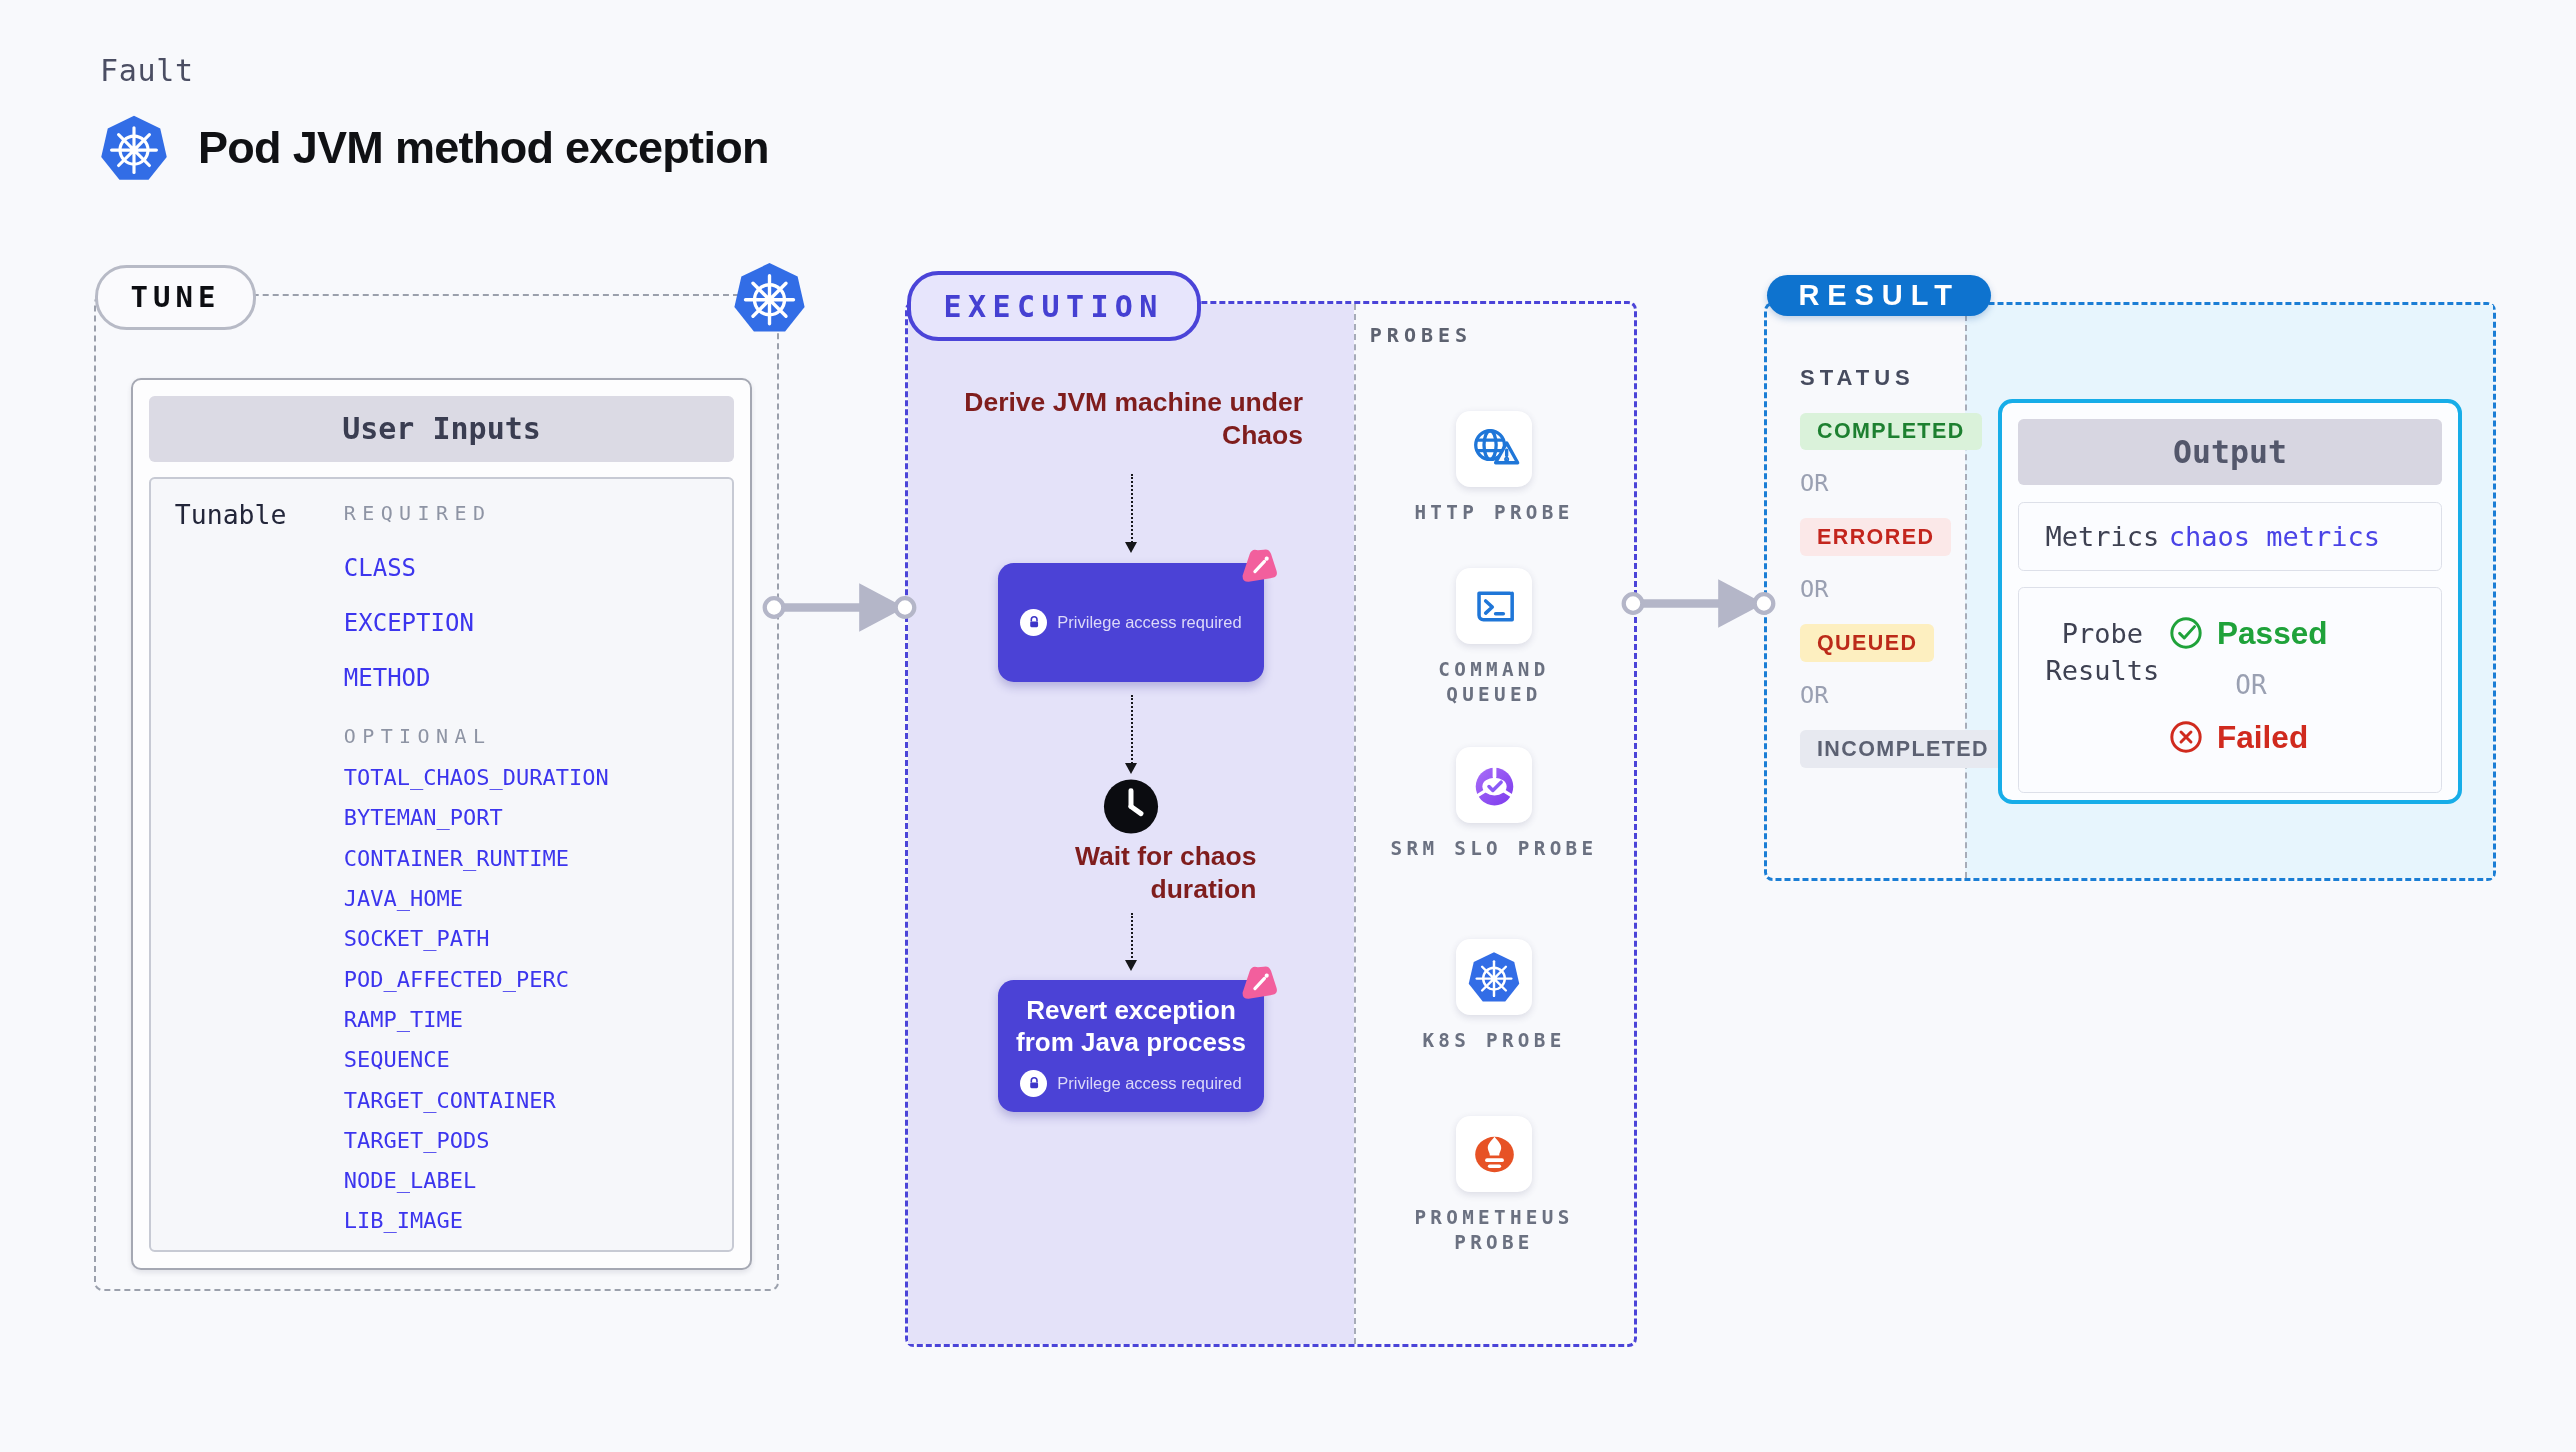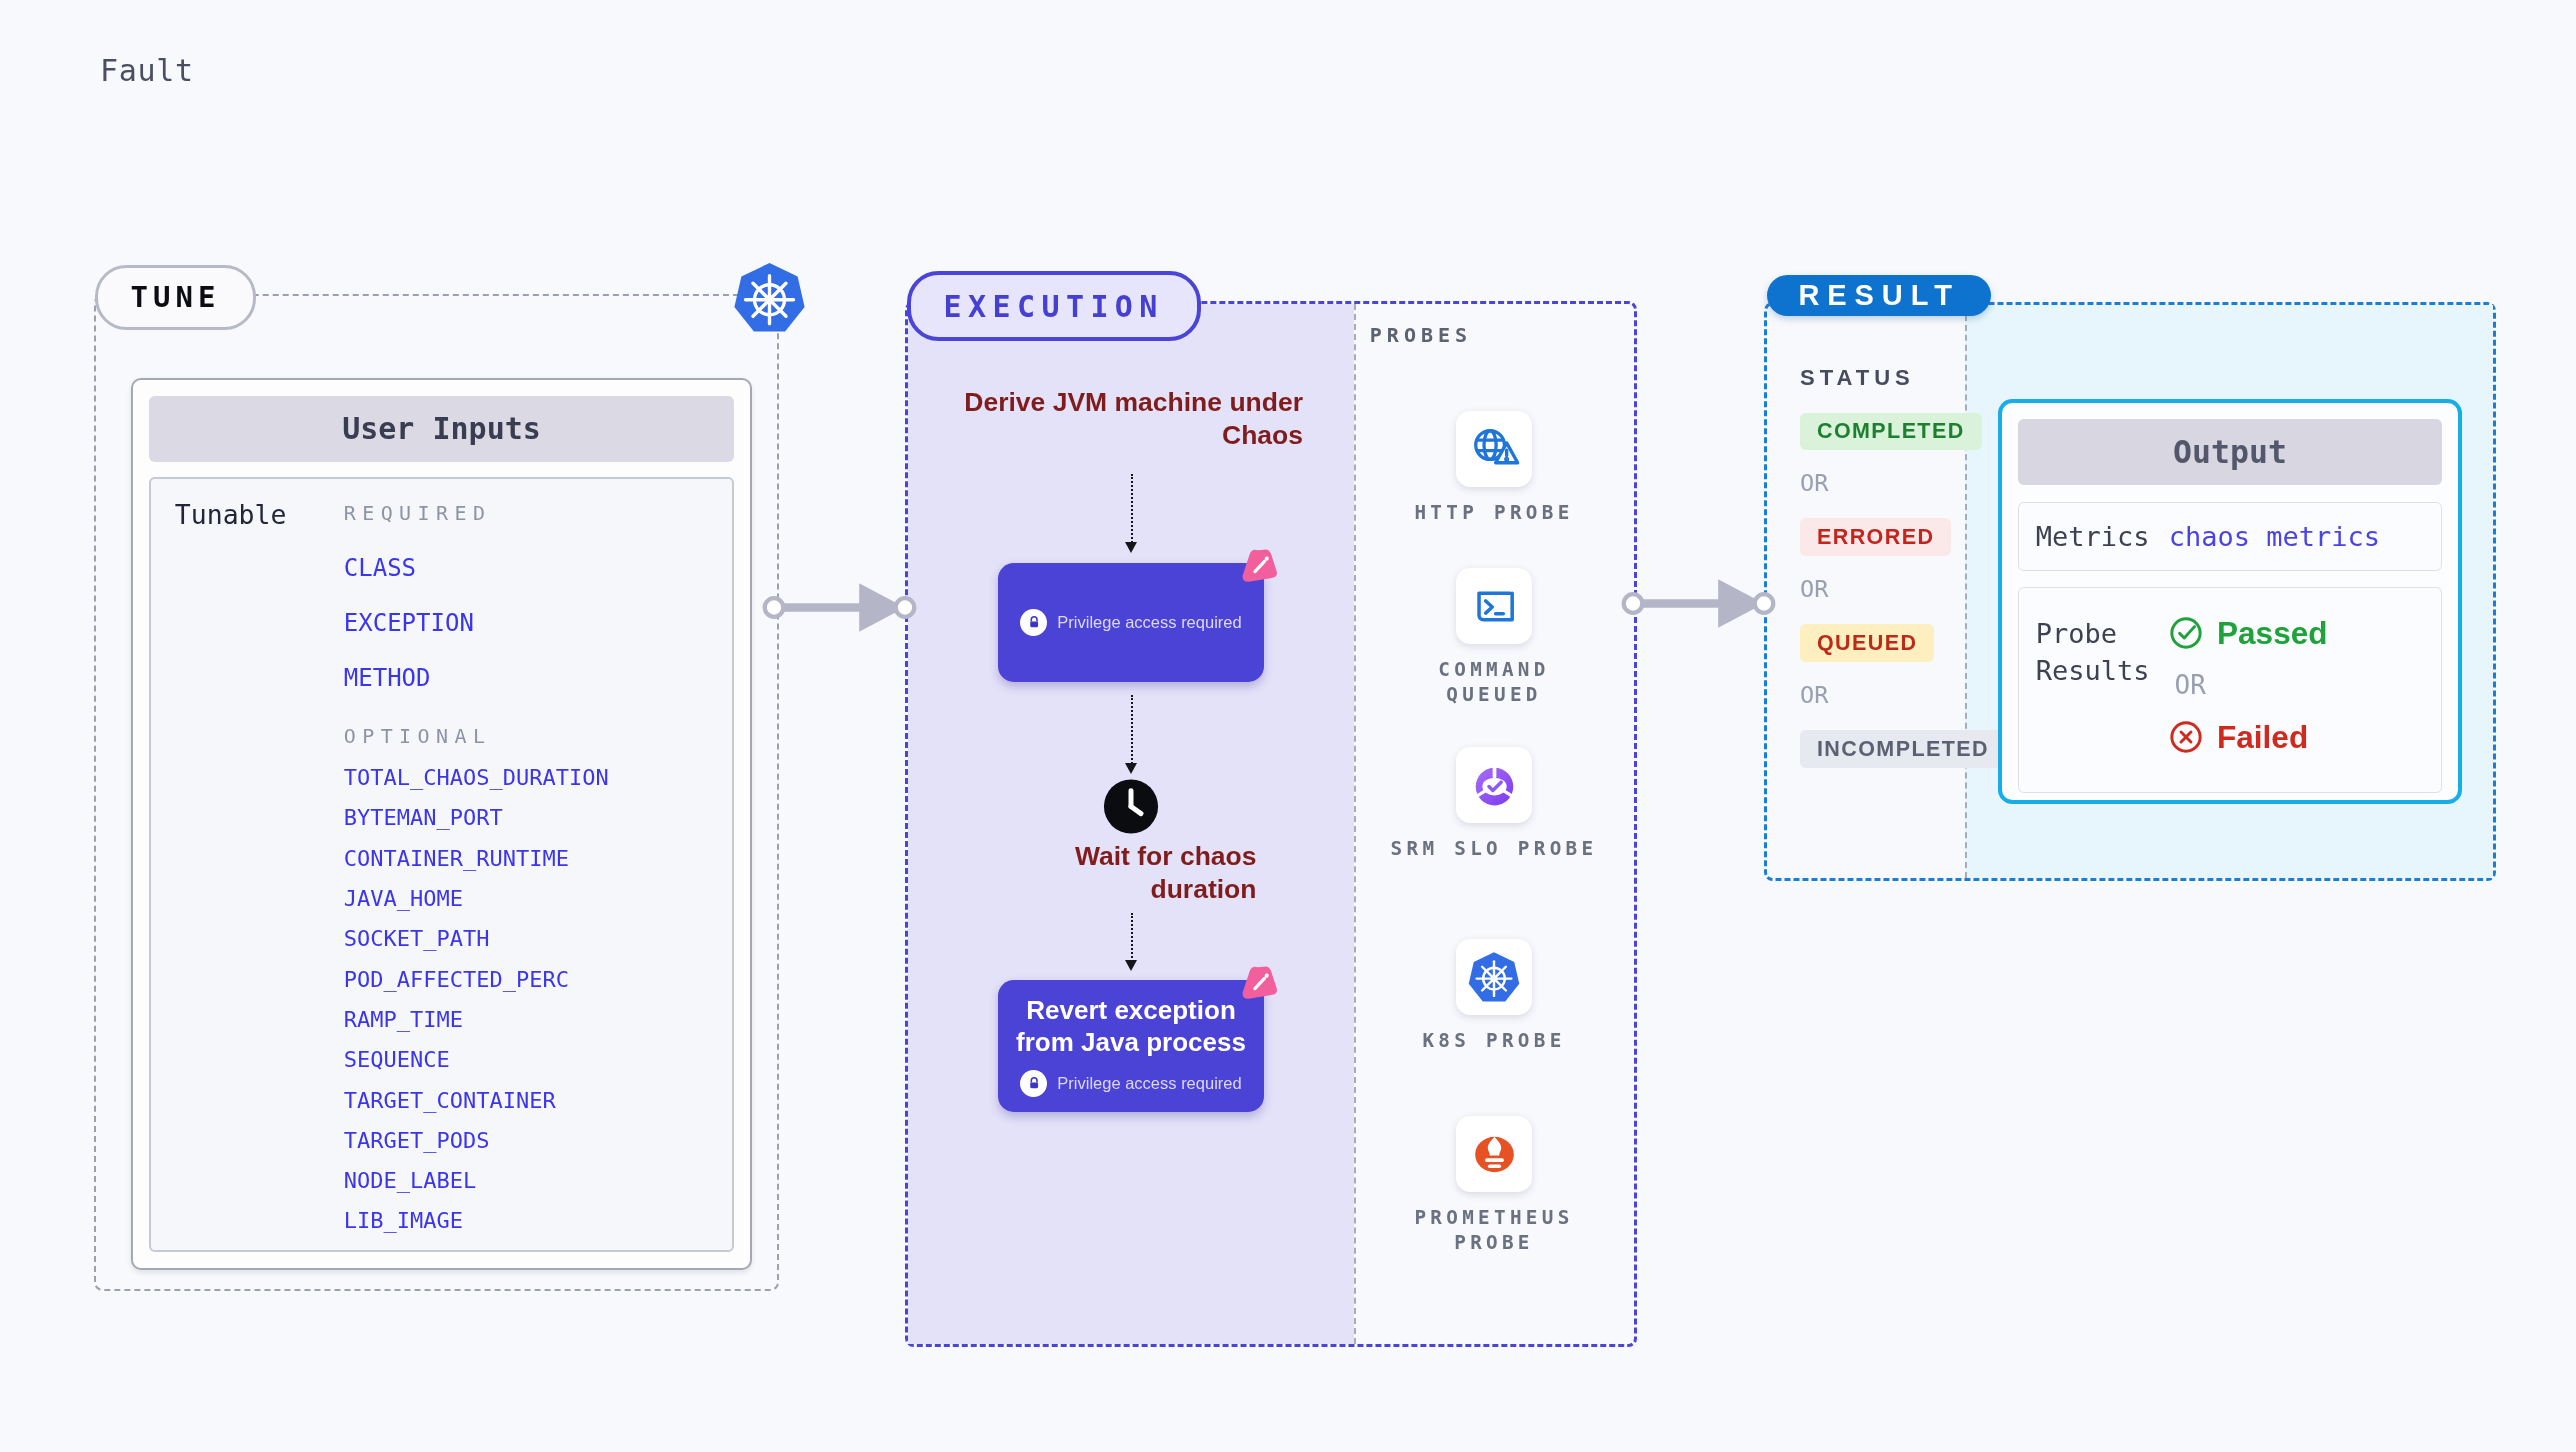--- a/index.html
+++ b/index.html
@@ -70,21 +70,21 @@
   .result-box{position:absolute;left:1764px;top:302px;width:726px;height:573px;border:3.6px dashed #1b7ed5;border-radius:8.6px;}
   .res-cyan{position:absolute;left:198px;right:0;top:0;bottom:0;background:#e7f5fd;}
   .res-sep{position:absolute;left:198px;top:0;bottom:0;width:0;border-left:2.1px dashed #a7acb8;}
   .result-pill{left:0px;top:-30px;height:41px;padding:0 31.5px;background:#0e73cf;font-size:29px;font-weight:800;letter-spacing:7.9px;color:#ffffff;box-shadow:0 2.9px 7.2px rgba(10,80,160,.25);}
   .status-col{position:absolute;left:33px;top:60px;width:165px;display:flex;flex-direction:column;align-items:flex-start;}
   .status-label{font-size:22px;font-weight:800;letter-spacing:5px;color:#464b5e;}
   .status-badge{margin-top:21.5px;padding:6.4px 17px;border-radius:5.7px;font-size:21.5px;font-weight:800;letter-spacing:1.4px;white-space:nowrap;}
   .or-label{margin-top:18.6px;font-family:"DejaVu Sans Mono",monospace;font-size:23.6px;color:#9aa0b2;}
   .output-card{position:absolute;left:231px;top:94px;width:464px;height:405px;background:#fcfdff;border:4.3px solid #17ade8;border-radius:14.3px;box-sizing:border-box;padding:15.8px;}
   .output-header{height:66px;background:#d7d6e1;border-radius:5.7px;display:flex;align-items:center;justify-content:center;font-family:"DejaVu Sans Mono",monospace;font-size:31.5px;font-weight:600;color:#53576b;}
-  .out-row{border:1.4px solid #dde0e9;border-radius:5.7px;background:#fbfcff;display:flex;padding:0 17px;box-sizing:border-box;}
+  .out-row{border:1.4px solid #dde0e9;border-radius:5.7px;background:#fbfcff;display:flex;padding:0 17px;box-sizing:border-box;text-align:center;}
   .row-metrics{margin-top:17px;height:69px;align-items:center;}
   .row-probes{margin-top:15.8px;height:206px;align-items:flex-start;padding-top:27px;}
   .out-label{font-family:"DejaVu Sans Mono",monospace;font-size:27px;color:#3e4152;width:133px;line-height:37px;flex:none;}
   .out-value{font-family:"DejaVu Sans Mono",monospace;font-size:27px;color:#4a43e6;}
   .pr-col{display:flex;flex-direction:column;gap:18.6px;}
   .pr-row{display:flex;align-items:center;gap:14.3px;}
   .pr-passed{font-size:31.5px;font-weight:800;color:#1fa23a;}
   .pr-failed{font-size:31.5px;font-weight:800;color:#d02a1e;}
   .pr-or{font-family:"DejaVu Sans Mono",monospace;font-size:26px;color:#9aa0b2;margin-left:5.7px;}
 </style>
@@ -124,20 +124,26 @@
       <polygon points="140,14 204,48 140,82" fill="#b4b6c8"></polygon>
       <circle cx="21" cy="48" r="13" fill="#ffffff" stroke="#b4b6c8" stroke-width="6"></circle>
       <circle cx="204" cy="48" r="13" fill="#ffffff" stroke="#b4b6c8" stroke-width="6"></circle>
     </g>
   </defs>
 </svg>
 
 <div class="canvas">
 
   <div class="fault">Fault</div>
+  <div class="title-row">
+    <svg class="title-k8s" viewBox="0 0 100 100">
+        <use href="#k8s-logo"></use>
+      </svg>
+    <div class="page-title">Pod JVM method exception</div>
+  </div>
 
   <div class="tune-box">
     <div class="pill tune-pill">TUNE</div>
     <svg class="tune-k8s" viewBox="0 0 100 100">
         <use href="#k8s-logo"></use>
       </svg>
 
     <div class="ui-card">
       <div class="ui-header">User Inputs</div>
       <div class="ui-inner">

